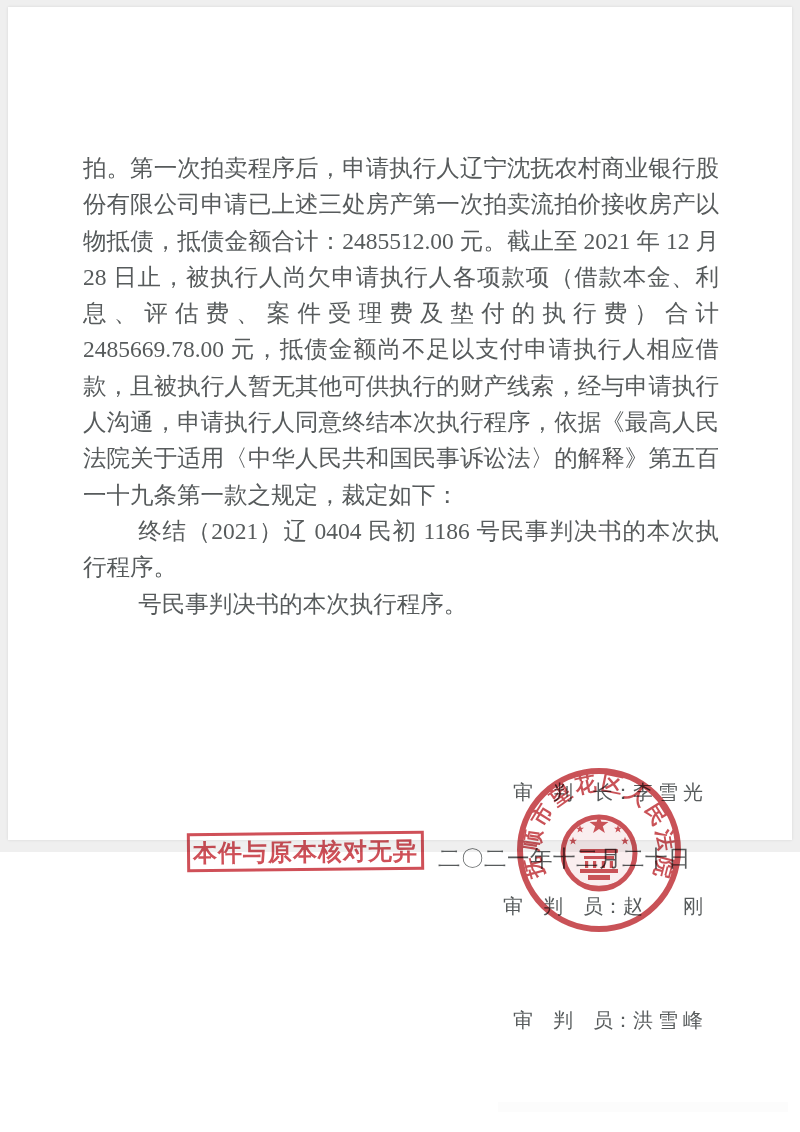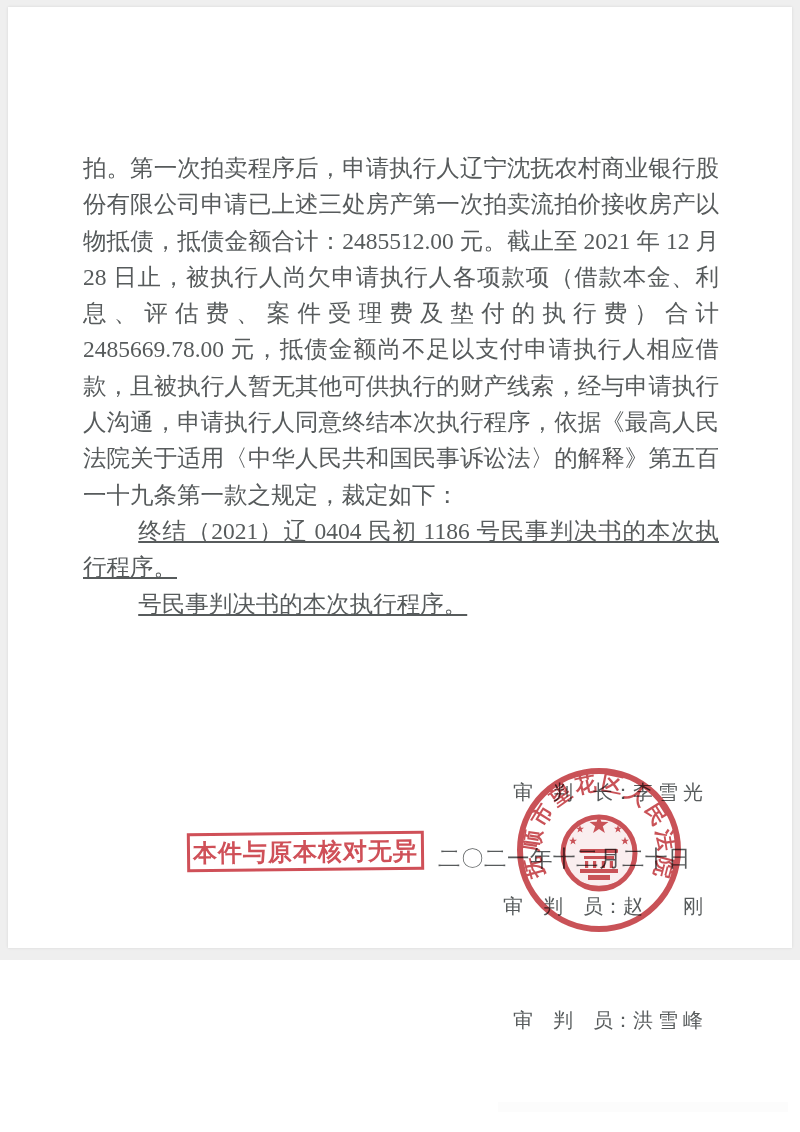--- a/index.html
+++ b/index.html
@@ -1,20 +1,20 @@
 <!DOCTYPE html>
 <html style="--page-bg: #efefef; --paper: #ffffff; --ink: #575b5c; --stamp-red: #cb4149; --seal-red: #c23a40;"><head>
 <meta charset="utf-8">
 <style>
   html, body { margin: 0; padding: 0; }
   body { width: 800px; height: 1132px; overflow: hidden; }
 
   .scan {
     position: relative;
-    width: 800px; height: 960px;
+    width: 800px; height: 852px;
     background: var(--page-bg, #efefef);
     font-family: "Liberation Serif", "DejaVu Serif", serif;
   }
 
   .paper {
     position: absolute;
     left: 8px; top: 7px; right: 8px; bottom: 12px;
     background: var(--paper, #ffffff);
     box-shadow: 0 0 3px rgba(0,0,0,0.10);
   }
@@ -27,21 +27,21 @@
 
   .body-text {
     position: absolute;
     left: 75px; top: 143px; width: 636px;
     font-size: 23.5px;
     line-height: 36.3px;
     color: var(--ink, #575b5c);
     text-align: justify;
   }
   .para { margin: 0; }
-  .para.indent { text-indent: 2.35em; text-decoration: underline; }
+  .para.indent { text-indent: 2.35em; }
 
   .sigs {
     position: absolute;
     top: 690px; right: 89px;
     font-size: 20px;
     line-height: 38px;
     color: var(--ink, #575b5c);
     text-align: right;
     white-space: pre;
   }

